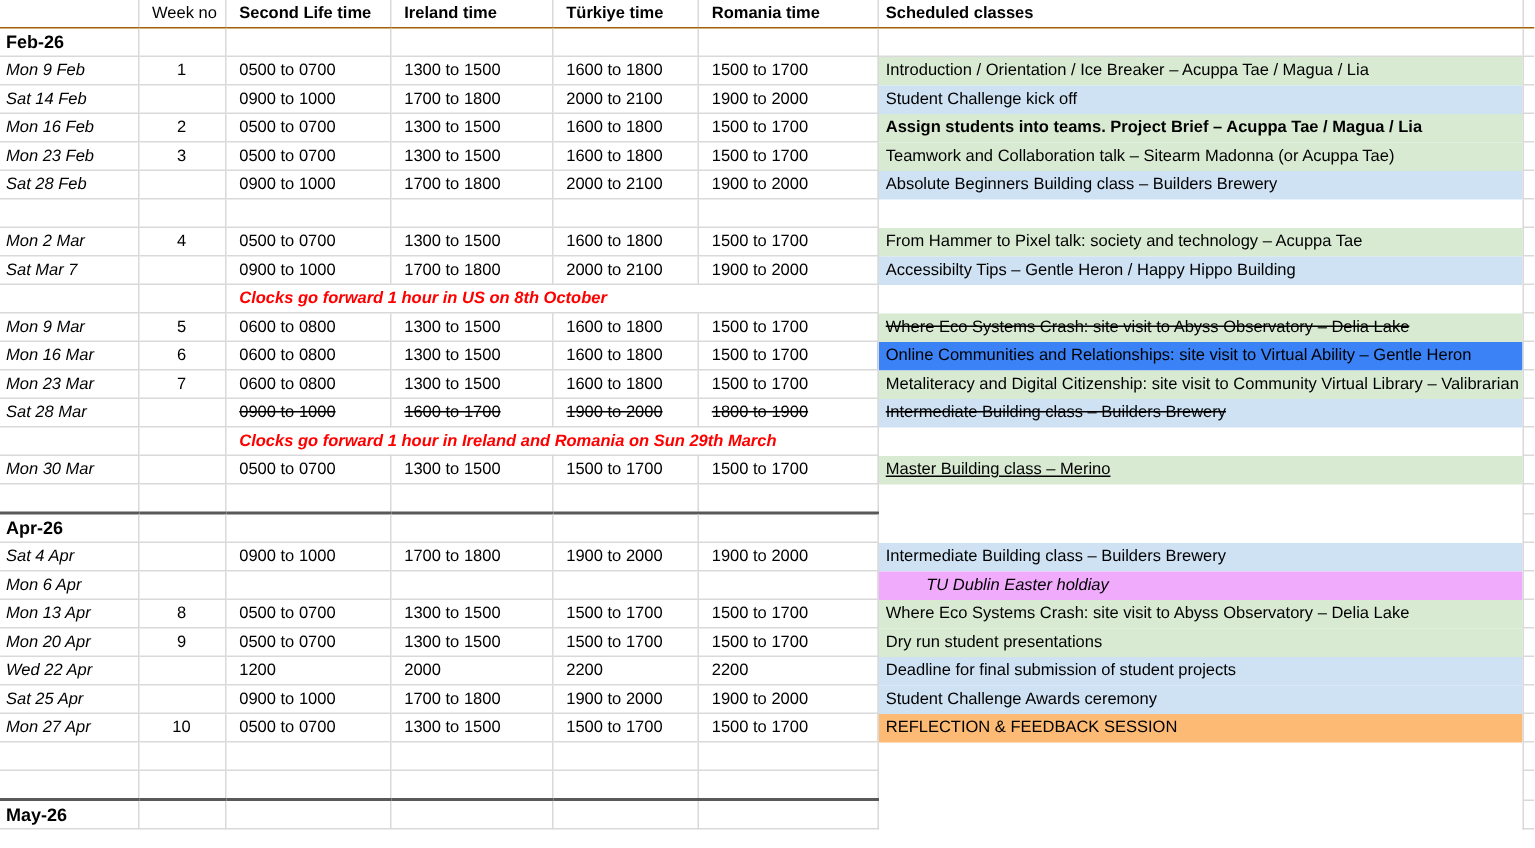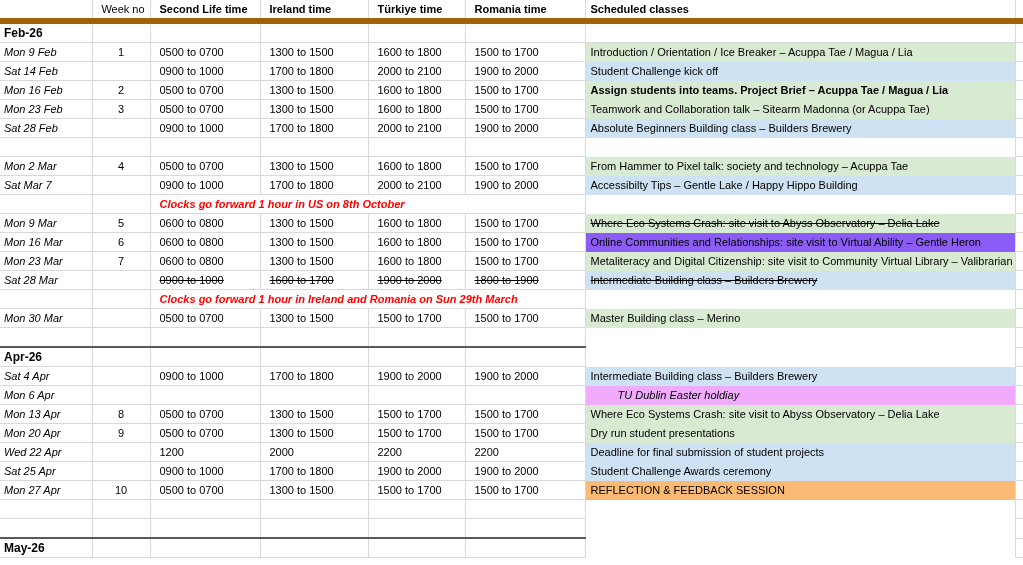--- a/index.html
+++ b/index.html
@@ -17,21 +17,21 @@
     white-space:nowrap; overflow:visible; vertical-align:middle;
   }
   
   td.gc { border-right:1px solid #d9d9d9; border-bottom:1px solid #d9d9d9; }
   
   td.hcol { border-left:1px solid #d9d9d9; border-bottom:1px solid #d9d9d9; padding:0; }
   
   td.classes { border:none; padding-left:5px;margin-left:32px; }
   td.classes.g-line { border-bottom:1px solid #d9d9d9; }
 
-  tr.header-row td { font-weight:bold; border-bottom:6px solid #a16207; }
+  tr.header-row td { font-weight:bold; border-bottom:1px solid #a16207; }
   tr.header-row td.week-h { font-weight:normal; text-align:center; }
   tr.header-row td.first-h { font-weight:normal; }
 
   td.date { font-style:italic; }
   td.week { text-align:center; padding:0; }
   td.time { padding-left:9px; }
   td.month-label { font-weight:bold; font-size:12px; font-style:normal; }
   tr.thick td.bt { border-top:2px solid #595959; }
   td.note-cell { font-weight:bold; font-style:italic; padding-left:9px; }
   .struck { text-decoration:line-through; }
@@ -142,21 +142,21 @@
         <td class="classes" style="background: rgb(217, 234, 211);">From Hammer to Pixel talk: society and technology – Acuppa Tae</td>
         <td class="hcol"></td>
       </tr>
       <tr>
         <td class="gc date">Sat Mar 7</td>
         <td class="gc week"></td>
         <td class="gc time">0900 to 1000</td>
         <td class="gc time">1700 to 1800</td>
         <td class="gc time">2000 to 2100</td>
         <td class="gc time">1900 to 2000</td>
-        <td class="classes" style="background: rgb(207, 226, 243);">Accessibilty Tips – Gentle Lake / Happy Hippo Building</td>
+        <td class="classes" style="background: rgb(207, 226, 243);">Accessibilty Tips – Gentle Heron / Happy Hippo Building</td>
         <td class="hcol"></td>
       </tr>
       <tr>
         <td class="gc"></td>
         <td class="gc"></td>
         <td class="gc note-cell" colspan="4" style="color: rgb(255, 0, 0);">Clocks go forward 1 hour in US on 8th October</td>
         <td class="classes"></td>
         <td class="hcol"></td>
       </tr>
       <tr>
@@ -169,21 +169,21 @@
         <td class="classes struck" style="background: rgb(217, 234, 211);">Where Eco Systems Crash: site visit to Abyss Observatory – Delia Lake</td>
         <td class="hcol"></td>
       </tr>
       <tr>
         <td class="gc date">Mon 16 Mar</td>
         <td class="gc week">6</td>
         <td class="gc time">0600 to 0800</td>
         <td class="gc time">1300 to 1500</td>
         <td class="gc time">1600 to 1800</td>
         <td class="gc time">1500 to 1700</td>
-        <td class="classes" style="background: #8b5cf6;">Online Communities and Relationships: site visit to Virtual Ability – Gentle Heron</td>
+        <td class="classes" style="background: #3b82f6;">Online Communities and Relationships: site visit to Virtual Ability – Gentle Heron</td>
         <td class="hcol"></td>
       </tr>
       <tr>
         <td class="gc date">Mon 23 Mar</td>
         <td class="gc week">7</td>
         <td class="gc time">0600 to 0800</td>
         <td class="gc time">1300 to 1500</td>
         <td class="gc time">1600 to 1800</td>
         <td class="gc time">1500 to 1700</td>
         <td class="classes" style="background: rgb(217, 234, 211);">Metaliteracy and Digital Citizenship: site visit to Community Virtual Library – Valibrarian</td>
@@ -206,21 +206,21 @@
         <td class="classes"></td>
         <td class="hcol"></td>
       </tr>
       <tr>
         <td class="gc date">Mon 30 Mar</td>
         <td class="gc week"></td>
         <td class="gc time">0500 to 0700</td>
         <td class="gc time">1300 to 1500</td>
         <td class="gc time">1500 to 1700</td>
         <td class="gc time">1500 to 1700</td>
-        <td class="classes" style="background: rgb(217, 234, 211);">Master Building class – Merino</td>
+        <td class="classes" style="background: rgb(217, 234, 211); text-decoration: underline;">Master Building class – Merino</td>
         <td class="hcol"></td>
       </tr>
       <tr>
         <td class="gc"></td>
         <td class="gc"></td>
         <td class="gc"></td>
         <td class="gc"></td>
         <td class="gc"></td>
         <td class="gc"></td>
         <td class="classes"></td>

